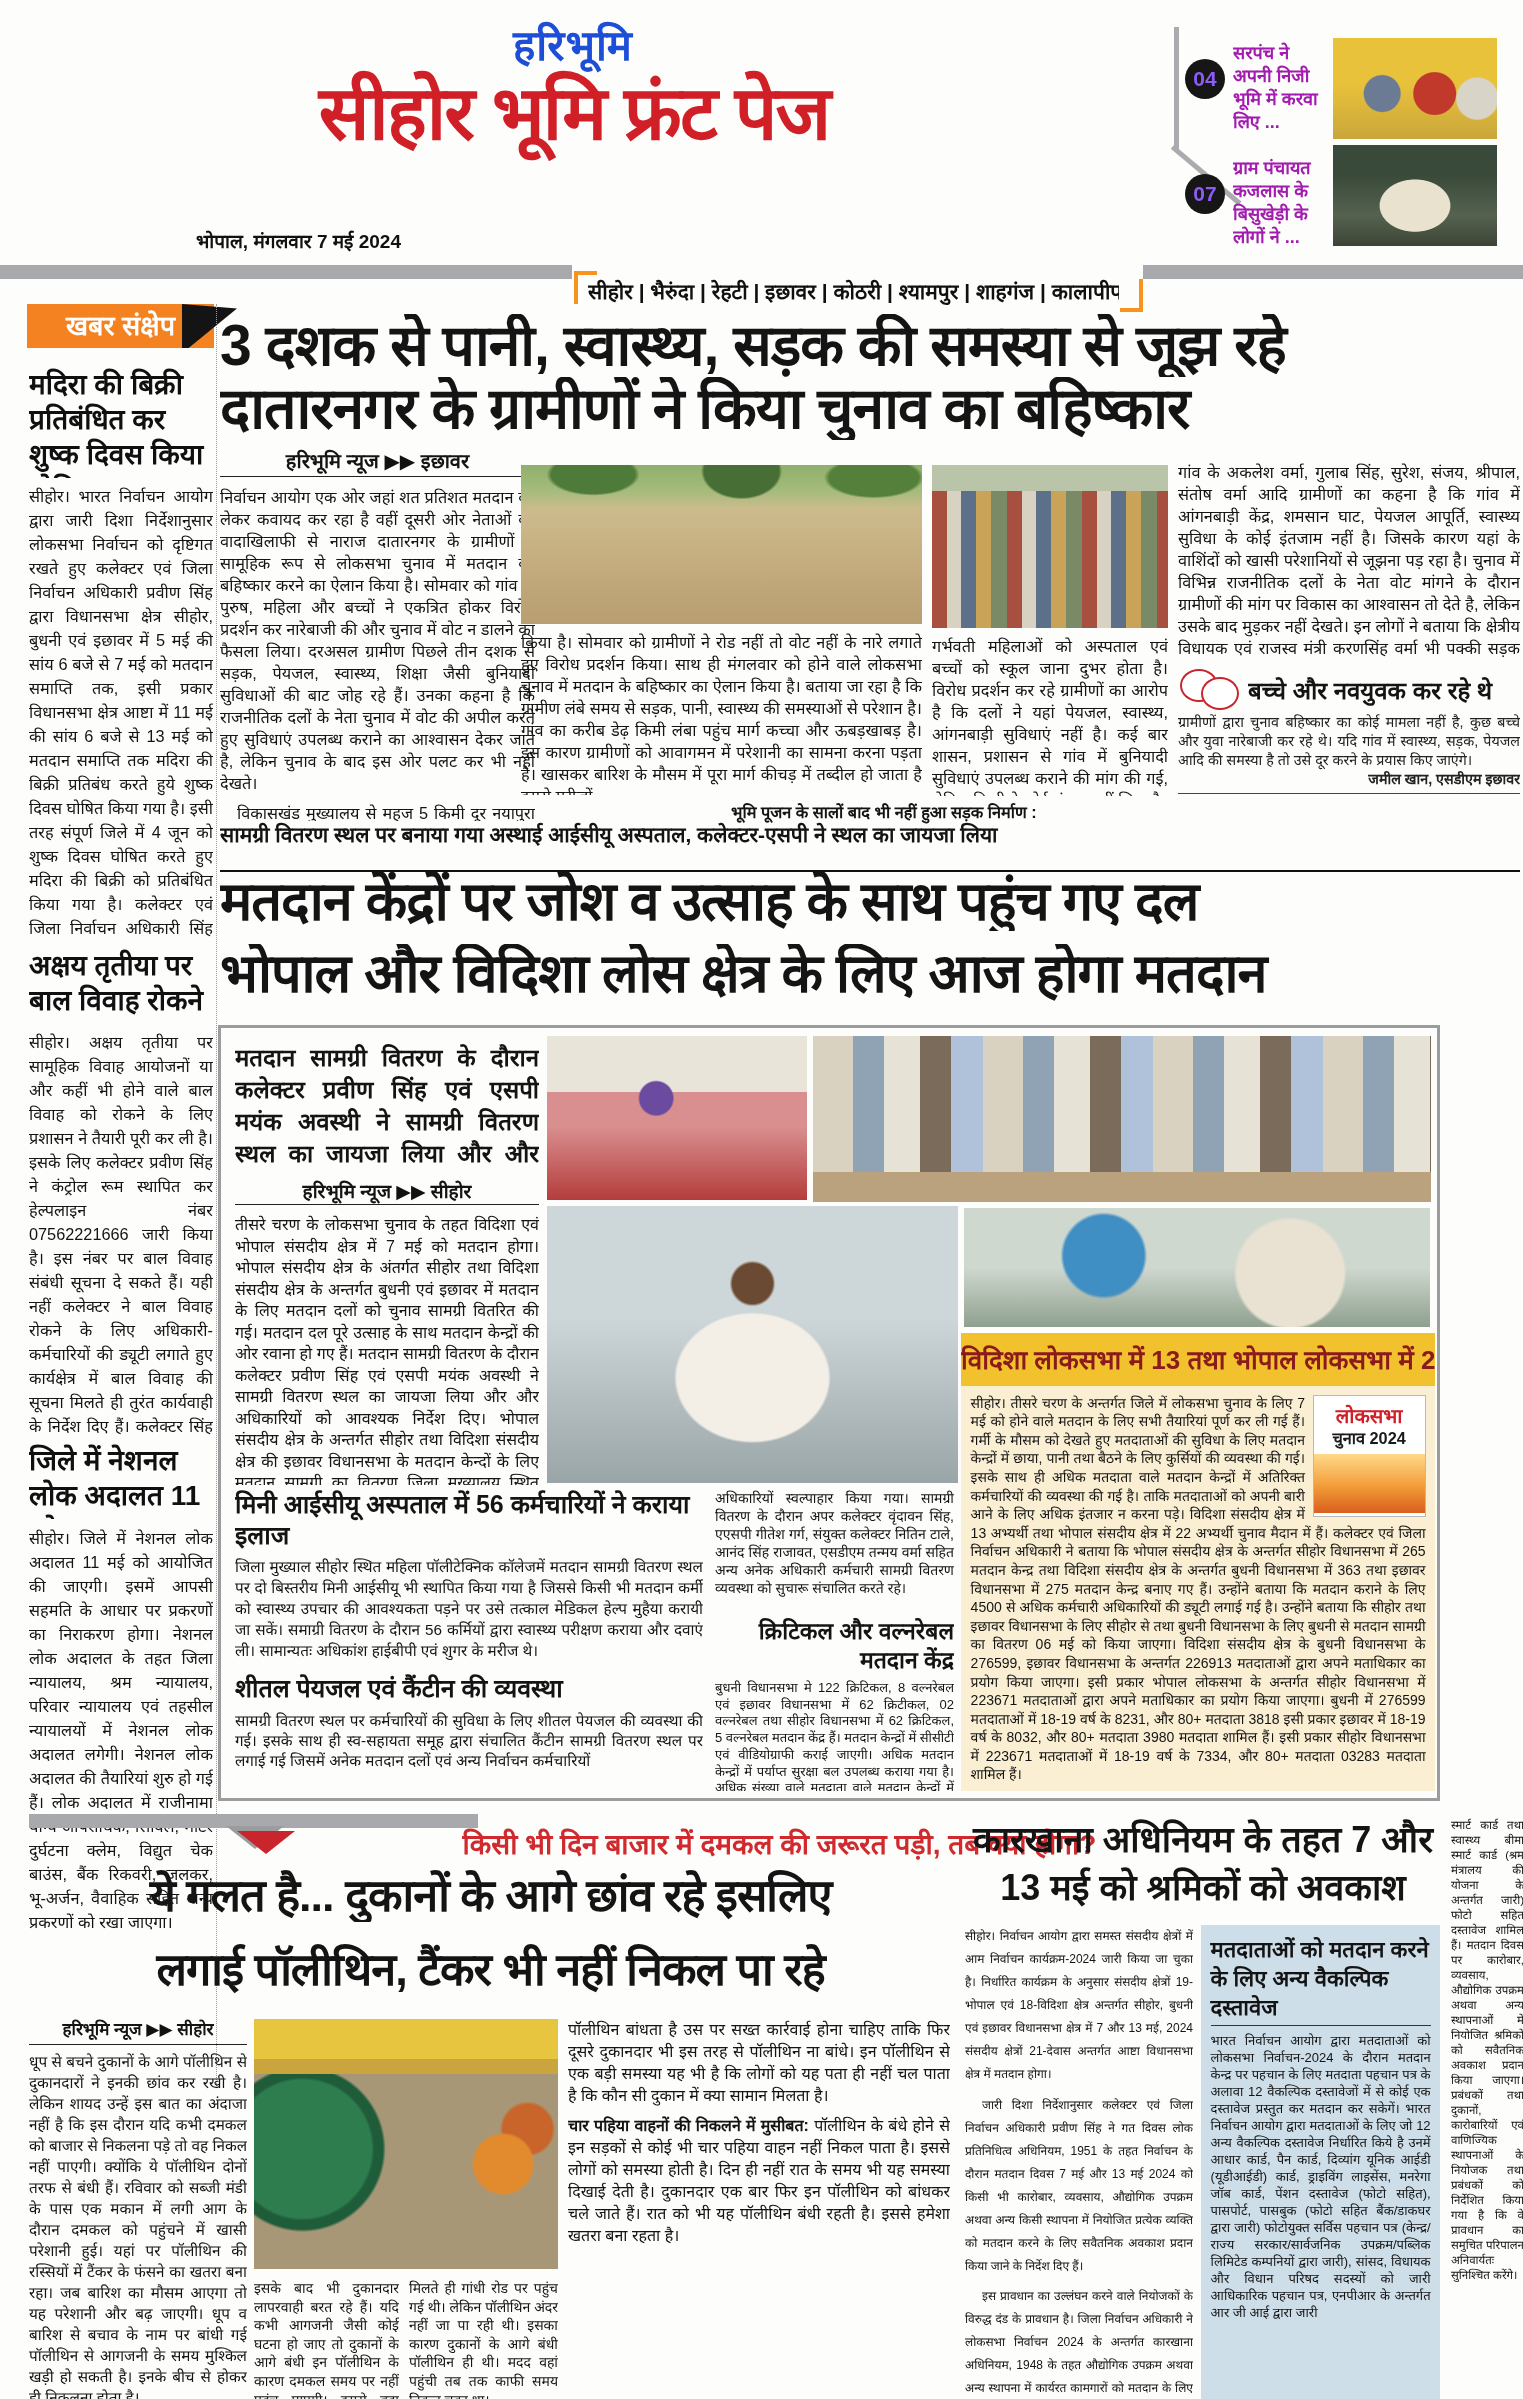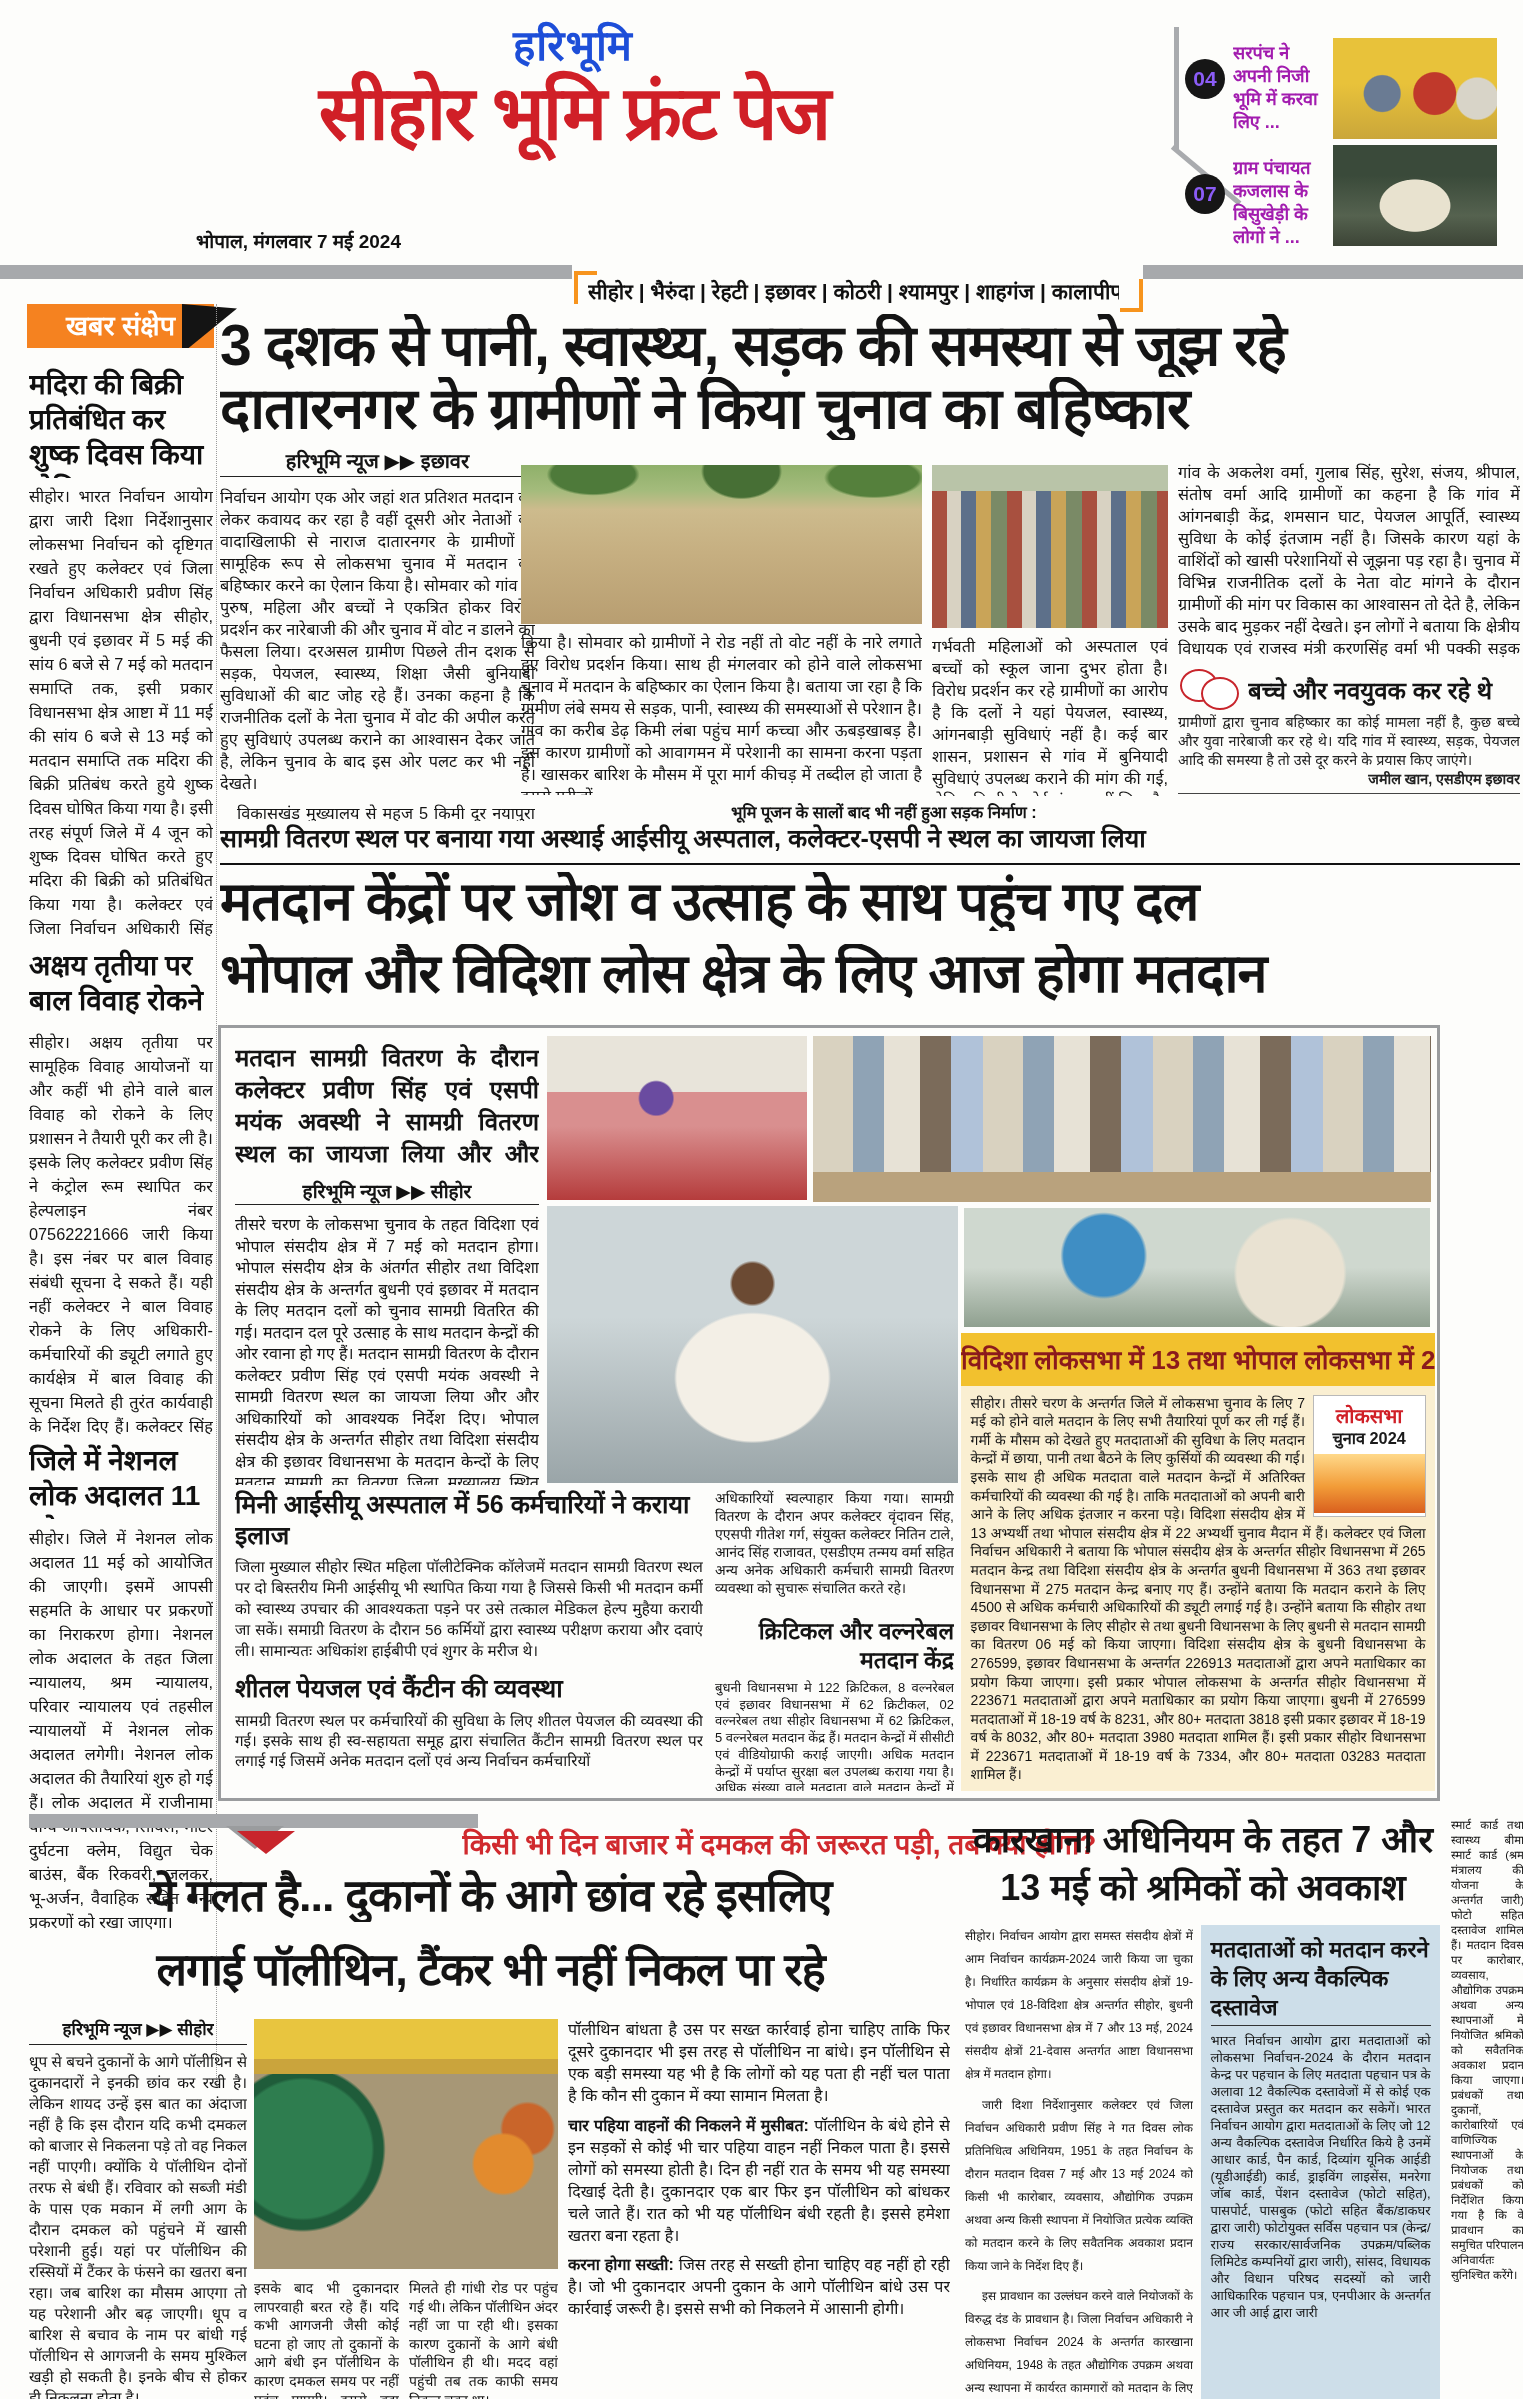--- a/index.html
+++ b/index.html
@@ -30,21 +30,21 @@
   
   .brief-hd{background:#f58220;color:#fff;font-size:27px;font-weight:800;line-height:44px;text-align:center;}
   .brief-wedge{width:55px;height:44px;background:#141414;clip-path:polygon(0 0,100% 10%,12% 100%,0 100%);}
   .brief-title{font-size:28px;line-height:35px;font-weight:800;color:#101010;}
   .brief-body{font-size:16.3px;line-height:24px;}
   
   .h-lead{font-size:57px;line-height:63px;font-weight:800;letter-spacing:-1px;white-space:nowrap;}
   .byline{font-size:20px;font-weight:bold;}
   .byline .arr{color:#111;}
   .caption{font-size:16.3px;font-weight:bold;}
-  .kicker{font-size:25px;font-weight:800;border-bottom:2.9px solid #111;padding-bottom:9px;white-space:nowrap;}
+  .kicker{font-size:21px;font-weight:800;border-bottom:2.9px solid #111;padding-bottom:22px;white-space:nowrap;}
   .h-mid{font-size:54px;line-height:59px;font-weight:800;letter-spacing:-1px;white-space:nowrap;}
   .frame{border:3.8px solid #9a9c9e;}
   .intro{font-size:24px;line-height:32px;font-weight:bold;}
   .subhead{font-size:25px;line-height:31px;font-weight:800;border-bottom:1.9px solid #222;display:inline-block;padding-bottom:1.9px;}
   
   .qtitle{font-size:24px;font-weight:800;}
   .qtext{font-size:14.3px;line-height:19px;color:#222;}
   .bubble{border:2.9px solid #c8252c;border-radius:50%;background:#fff;}
   
   .ybox-band{background:#f2c12e;color:#8b1a1c;font-size:26px;font-weight:800;line-height:54px;text-align:center;white-space:nowrap;overflow:hidden;}
@@ -239,21 +239,20 @@
   </div>
 
   <div class="abs just hid" style="left:29px;top:2051px;width:218px;height:348px;font-size:15.3px;line-height:21px;">धूप से बचने दुकानों के आगे पॉलीथिन से दुकानदारों ने इनकी छांव कर रखी है। लेकिन शायद उन्हें इस बात का अंदाजा नहीं है कि इस दौरान यदि कभी दमकल को बाजार से निकलना पड़े तो वह निकल नहीं पाएगी। क्योंकि ये पॉलीथिन दोनों तरफ से बंधी हैं। रविवार को सब्जी मंडी के पास एक मकान में लगी आग के दौरान दमकल को पहुंचने में खासी परेशानी हुई। यहां पर पॉलीथिन की रस्सियों में टैंकर के फंसने का खतरा बना रहा। जब बारिश का मौसम आएगा तो यह परेशानी और बढ़ जाएगी। धूप व बारिश से बचाव के नाम पर बांधी गई पॉलीथिन से आगजनी के समय मुश्किल खड़ी हो सकती है। इनके बीच से होकर ही निकलना होता है।</div>
   <div class="abs ph ph-market" style="left:254px;top:2019px;width:304px;height:250px;"></div>
   <div class="abs just hid" style="left:254px;top:2279px;width:145px;height:120px;font-size:14px;line-height:18.6px;">इसके बाद भी दुकानदार लापरवाही बरत रहे हैं। यदि कभी आगजनी जैसी कोई घटना हो जाए तो दुकानों के आगे बंधी इन पॉलीथिन के कारण दमकल समय पर नहीं पहुंच पाएगी। इससे बड़ा नुकसान हो सकता है।</div>
   <div class="abs just hid" style="left:409px;top:2279px;width:149px;height:120px;font-size:14px;line-height:18.6px;">मिलते ही गांधी रोड पर पहुंच गई थी। लेकिन पॉलीथिन अंदर नहीं जा पा रही थी। इसका कारण दुकानों के आगे बंधी पॉलीथिन ही थी। मदद वहां पहुंची तब तक काफी समय निकल चुका था।</div>
 
   <div class="abs just hid" style="left:568px;top:2019px;width:382px;height:380px;font-size:16px;line-height:22px;">
     <p>पॉलीथिन बांधता है उस पर सख्त कार्रवाई होना चाहिए ताकि फिर दूसरे दुकानदार भी इस तरह से पॉलीथिन ना बांधे। इन पॉलीथिन से एक बड़ी समस्या यह भी है कि लोगों को यह पता ही नहीं चल पाता है कि कौन सी दुकान में क्या सामान मिलता है।</p>
     <p><b>चार पहिया वाहनों की निकलने में मुसीबत:</b> <span>पॉलीथिन के बंधे होने से इन सड़कों से कोई भी चार पहिया वाहन नहीं निकल पाता है। इससे लोगों को समस्या होती है। दिन ही नहीं रात के समय भी यह समस्या दिखाई देती है। दुकानदार एक बार फिर इन पॉलीथिन को बांधकर चले जाते हैं। रात को भी यह पॉलीथिन बंधी रहती है। इससे हमेशा खतरा बना रहता है।</span></p>
-    <p><b>करना होगा सख्ती:</b> <span>जिस तरह से सख्ती होना चाहिए वह नहीं हो रही है। जो भी दुकानदार अपनी दुकान के आगे पॉलीथिन बांधे उस पर कार्रवाई जरूरी है। इससे सभी को निकलने में आसानी होगी।</span></p>
   </div>
 
   <div class="abs ctr h-bot-r hid" style="left:965px;top:1818px;width:476px;">कारखाना अधिनियम के तहत 7 और</div>
   <div class="abs ctr h-bot-r hid" style="left:965px;top:1866px;width:476px;">13 मई को श्रमिकों को अवकाश</div>
 
   <div class="abs just hid" style="left:965px;top:1925px;width:228px;height:474px;font-size:12px;line-height:23px;">
     <p>सीहोर। निर्वाचन आयोग द्वारा समस्त संसदीय क्षेत्रों में आम निर्वाचन कार्यक्रम-2024 जारी किया जा चुका है। निर्धारित कार्यक्रम के अनुसार संसदीय क्षेत्रों 19-भोपाल एवं 18-विदिशा क्षेत्र अन्तर्गत सीहोर, बुधनी एवं इछावर विधानसभा क्षेत्र में 7 और 13 मई, 2024 संसदीय क्षेत्रों 21-देवास अन्तर्गत आष्टा विधानसभा क्षेत्र में मतदान होगा।</p>
     <p style="text-indent:17px;">जारी दिशा निर्देशानुसार कलेक्टर एवं जिला निर्वाचन अधिकारी प्रवीण सिंह ने गत दिवस लोक प्रतिनिधित्व अधिनियम, 1951 के तहत निर्वाचन के दौरान मतदान दिवस 7 मई और 13 मई 2024 को किसी भी कारोबार, व्यवसाय, औद्योगिक उपक्रम अथवा अन्य किसी स्थापना में नियोजित प्रत्येक व्यक्ति को मतदान करने के लिए सवैतनिक अवकाश प्रदान किया जाने के निर्देश दिए हैं।</p>
     <p style="text-indent:17px;">इस प्रावधान का उल्लंघन करने वाले नियोजकों के विरुद्ध दंड के प्रावधान है। जिला निर्वाचन अधिकारी ने लोकसभा निर्वाचन 2024 के अन्तर्गत कारखाना अधिनियम, 1948 के तहत औद्योगिक उपक्रम अथवा अन्य स्थापना में कार्यरत कामगारों को मतदान के लिए सुविधा प्रदान करने के निर्देश जिले के समस्त कारखानों के अधिभोगियों एवं प्रबंधकों को दिए हैं।</p>
   </div>

